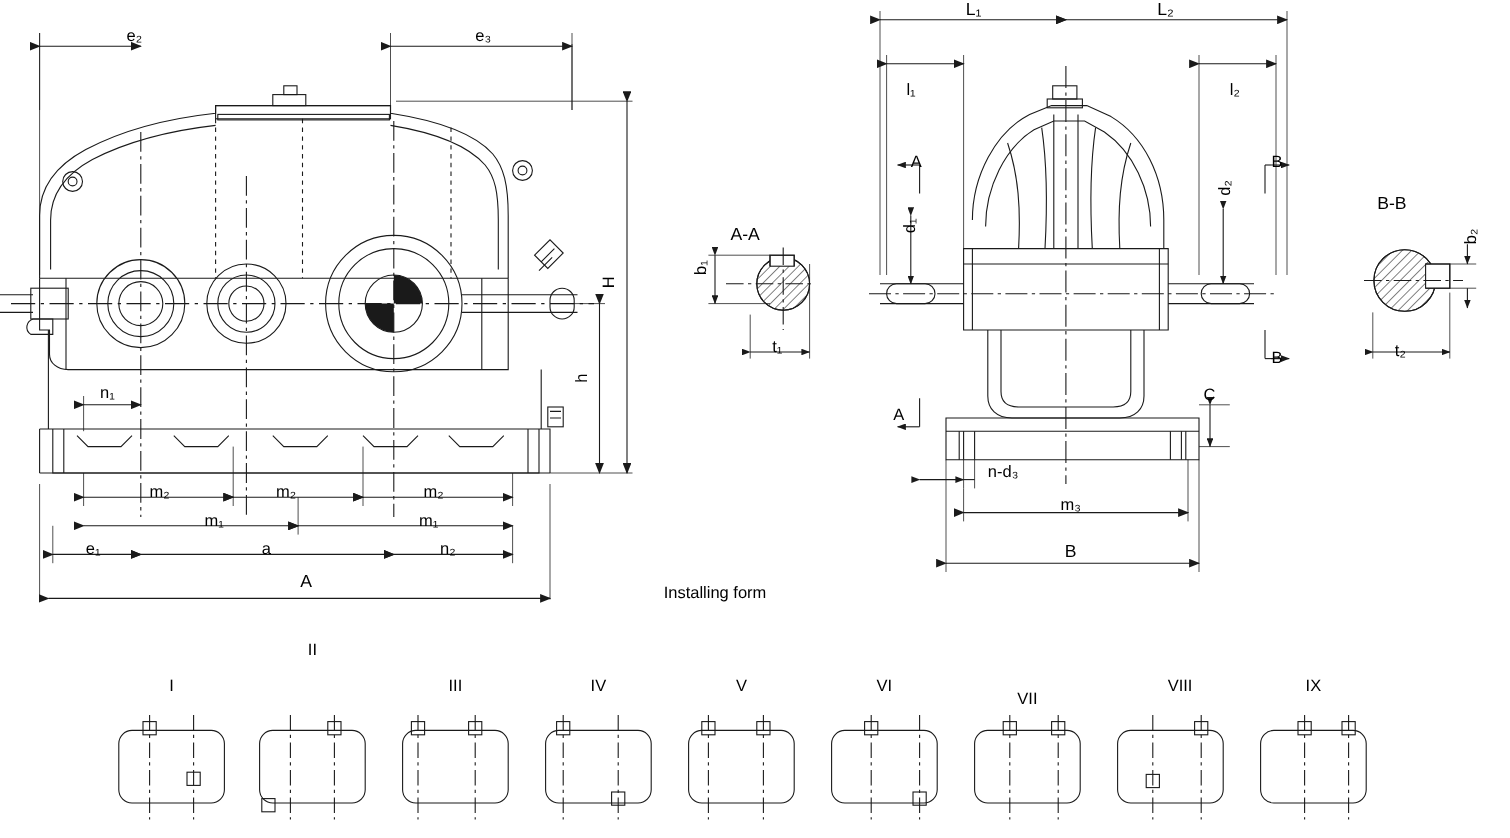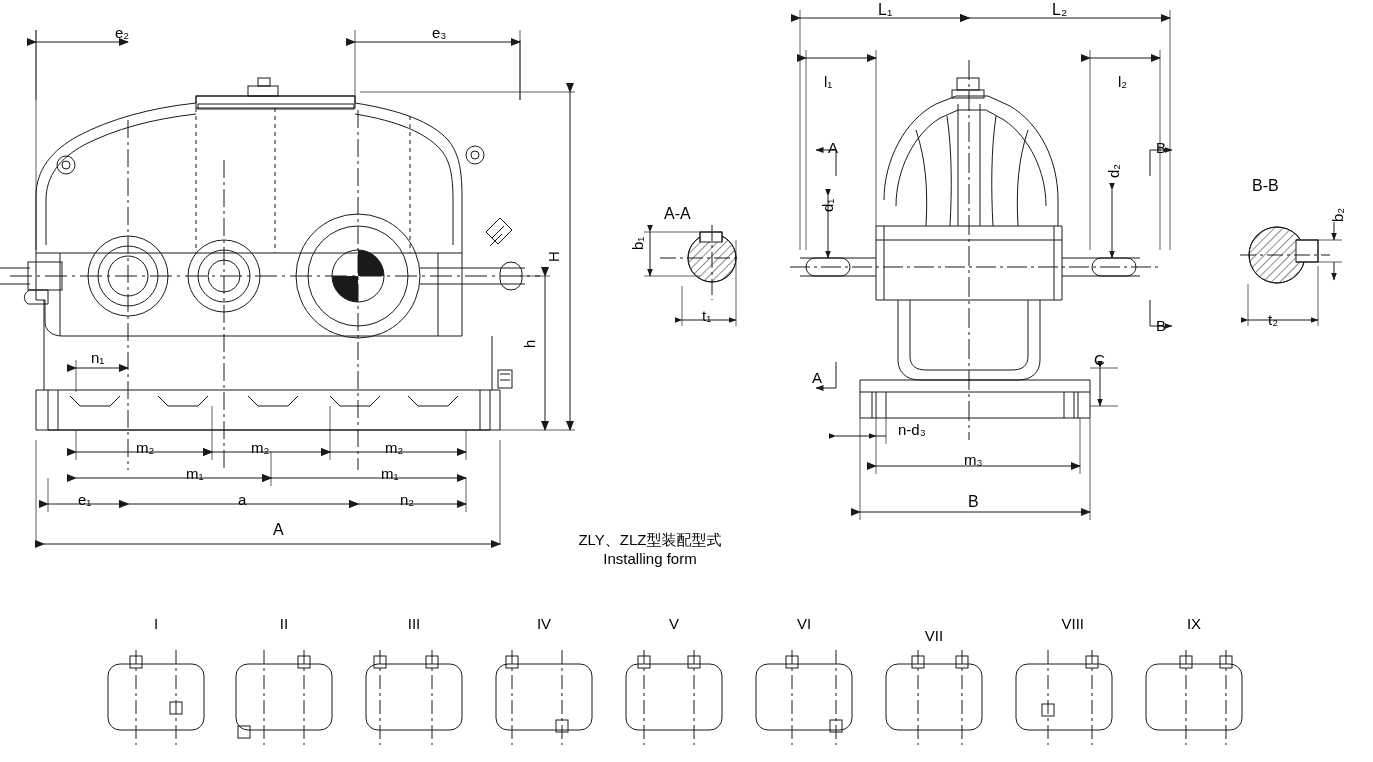--- a/index.html
+++ b/index.html
@@ -404,26 +404,25 @@
 <div class="lbl" style="left:898px;top:422px;">n-d₃</div>
 <div class="lbl" style="left:964px;top:452px;">m₃</div>
 <div class="lbl big" style="left:968px;top:494px;">B</div>
 
 <div class="lbl" style="left:828px;top:140px;">A</div>
 <div class="lbl" style="left:812px;top:370px;">A</div>
 <div class="lbl" style="left:1156px;top:140px;">B</div>
 <div class="lbl" style="left:1156px;top:318px;">B</div>
 
 <div class="caption" style="left:500px;top:530px;width:300px;">
-  <div>ZLY、ZLZ型装配型式</div>
   <div>Installing form</div>
 </div>
 
 <div class="roman-lbl" style="left:136px;top:615px;">I</div>
-<div class="roman-lbl" style="left:264px;top:615px;">II</div>
+<div class="roman-lbl" style="left:264px;top:582px;">II</div>
 <div class="roman-lbl" style="left:394px;top:615px;">III</div>
 <div class="roman-lbl" style="left:524px;top:615px;">IV</div>
 <div class="roman-lbl" style="left:654px;top:615px;">V</div>
 <div class="roman-lbl" style="left:784px;top:615px;">VI</div>
 <div class="roman-lbl" style="left:914px;top:627px;">VII</div>
 <div class="roman-lbl" style="left:1044px;top:615px;text-align:right;">VIII</div>
 <div class="roman-lbl" style="left:1174px;top:615px;">IX</div>
 
 </div>
 

